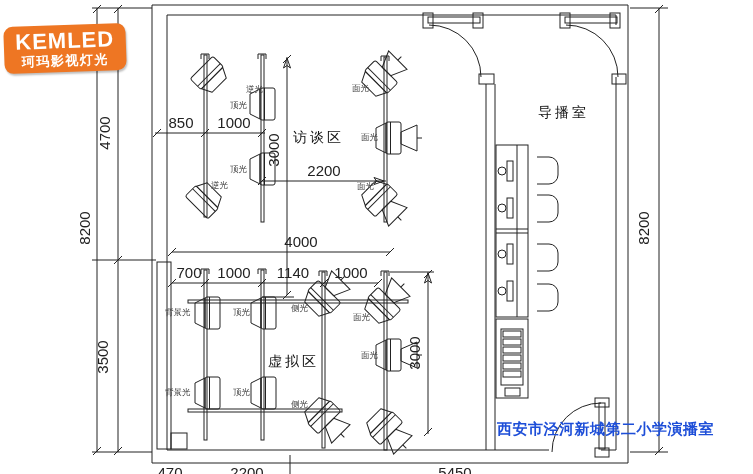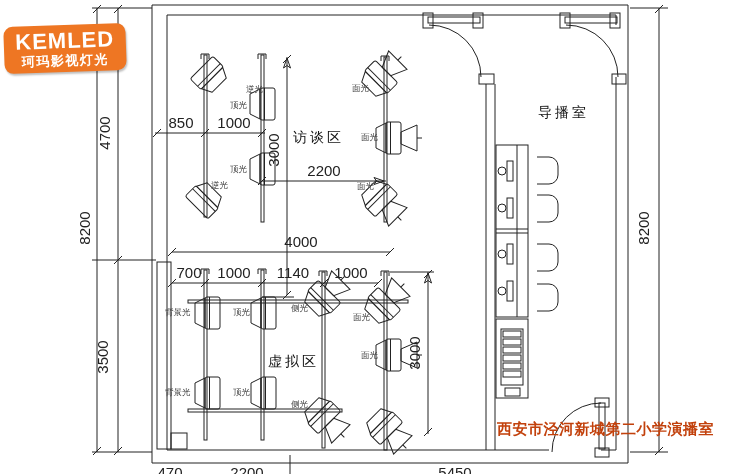--- a/index.html
+++ b/index.html
@@ -10,21 +10,21 @@
   svg text{stroke:none;fill:#222;}
   .dim{font-size:15px;fill:#222;}
   .lbl{font-size:8.5px;fill:#3a3a3a;}
   .area{font-size:14px;letter-spacing:3px;fill:#111;}
   .logo{position:absolute;left:4px;top:25px;width:122px;height:47px;background:#EE7623;
         border-radius:9px;transform:rotate(-2deg);display:flex;flex-direction:column;
         align-items:center;justify-content:center;color:#fff;box-shadow:1px 2px 2px rgba(0,0,0,.25);}
   .logo .brand{font-size:22px;font-weight:bold;letter-spacing:1px;line-height:1;}
   .logo .sub{font-size:13px;font-weight:bold;letter-spacing:1.5px;margin-top:2px;line-height:1;}
   .caption{position:absolute;left:497px;top:420px;font-size:15px;font-weight:bold;
-           color:#c2410c;white-space:nowrap;letter-spacing:0.5px;}
+           color:#1d4ed8;white-space:nowrap;letter-spacing:0.5px;}
 </style>
 </head>
 <body>
 
 <div class="stage">
 
 <svg width="753" height="474" viewBox="0 0 753 474">
 
   <defs>
     <pattern id="hatch" width="3" height="3" patternUnits="userSpaceOnUse" patternTransform="rotate(45)">

